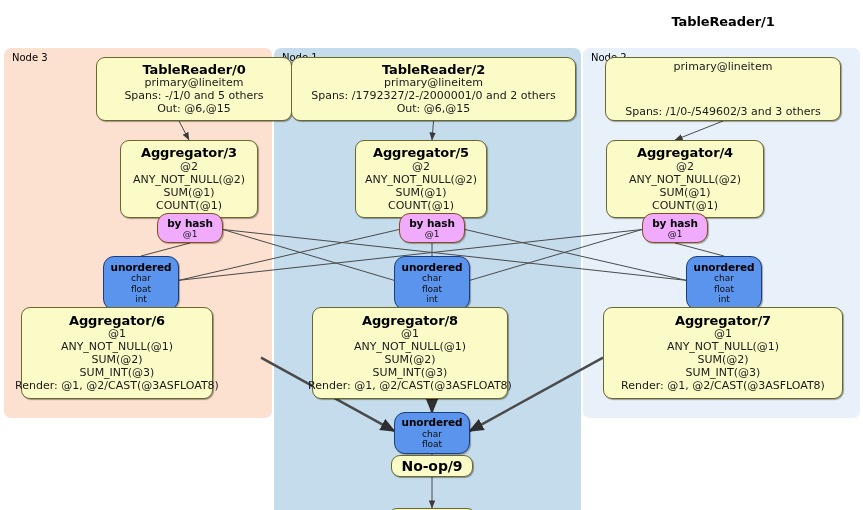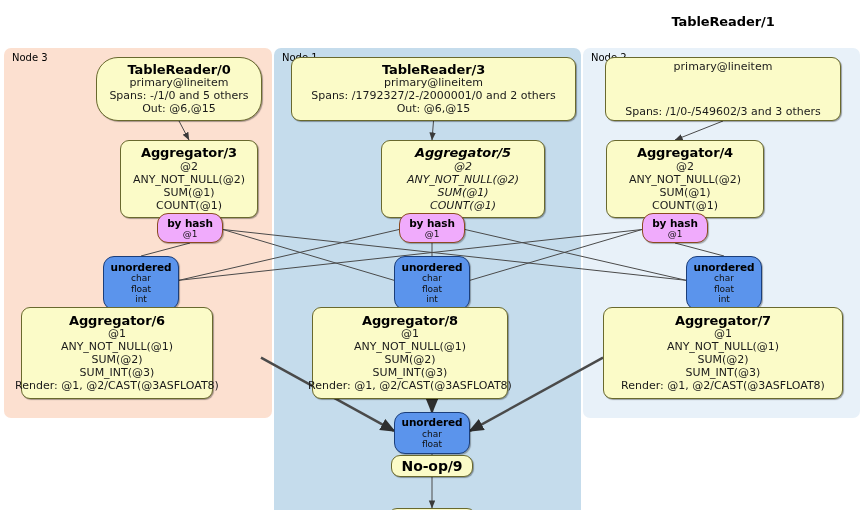--- a/index.html
+++ b/index.html
@@ -120,46 +120,46 @@
       <line x1="642" y1="185.5" x2="179" y2="236.3" stroke="#4a4a4a" stroke-width="1"></line>
       <line x1="642" y1="185.5" x2="470" y2="236.3" stroke="#4a4a4a" stroke-width="1"></line>
       <line x1="675" y1="199" x2="724" y2="212" stroke="#4a4a4a" stroke-width="1"></line>
       <line x1="261" y1="313.6" x2="394" y2="386.9" stroke="#4a4a4a" stroke-width="2.4" marker-end="url(#arrowheadThick)"></line>
       <line x1="432" y1="355" x2="432" y2="368" stroke="#4a4a4a" stroke-width="2.4" marker-end="url(#arrowheadThick)"></line>
       <line x1="603" y1="313.6" x2="470" y2="386.9" stroke="#4a4a4a" stroke-width="2.4" marker-end="url(#arrowheadThick)"></line>
       <line x1="432" y1="410" x2="432" y2="411" stroke="#4a4a4a" stroke-width="1"></line>
       <line x1="432" y1="433" x2="432" y2="464" stroke="#4a4a4a" stroke-width="1" marker-end="url(#arrowhead)"></line>
     </svg>
   <div id="nodes-layer">
-      <div class="node yellow" style="left: 96px; top: 13px; width: 166px; height: 64px; border-radius: 22px;">
+      <div class="node yellow" style="left: 96px; top: 13px; width: 196px; height: 64px;">
         <div class="title">TableReader/0</div>
         <div class="line">primary@lineitem</div>
         <div class="line">Spans: -/1/0 and 5 others</div>
         <div class="line">Out: @6,@15</div>
       </div>
       <div class="node yellow" style="left: 291px; top: 13px; width: 285px; height: 64px;">
-        <div class="title">TableReader/3</div>
+        <div class="title">TableReader/2</div>
         <div class="line">primary@lineitem</div>
         <div class="line">Spans: /1792327/2-/2000001/0 and 2 others</div>
         <div class="line">Out: @6,@15</div>
       </div>
       <div class="node yellow" style="left: 605px; top: 13px; width: 236px; height: 64px; gap: 32px;">
         <div class="title">TableReader/1</div>
         <div class="line">primary@lineitem</div>
         <div class="line">Spans: /1/0-/549602/3 and 3 others</div>
         <div class="line">Out: @6,@15</div>
       </div>
       <div class="node yellow" style="left: 120px; top: 96px; width: 138px; height: 78px;">
         <div class="title">Aggregator/3</div>
         <div class="line">@2</div>
         <div class="line">ANY_NOT_NULL(@2)</div>
         <div class="line">SUM(@1)</div>
         <div class="line">COUNT(@1)</div>
       </div>
-      <div class="node yellow" style="left: 381px; top: 96px; width: 164px; height: 78px; font-style: italic;">
+      <div class="node yellow" style="left: 355px; top: 96px; width: 132px; height: 78px;">
         <div class="title">Aggregator/5</div>
         <div class="line">@2</div>
         <div class="line">ANY_NOT_NULL(@2)</div>
         <div class="line">SUM(@1)</div>
         <div class="line">COUNT(@1)</div>
       </div>
       <div class="node yellow" style="left: 606px; top: 96px; width: 158px; height: 78px;">
         <div class="title">Aggregator/4</div>
         <div class="line">@2</div>
         <div class="line">ANY_NOT_NULL(@2)</div>

